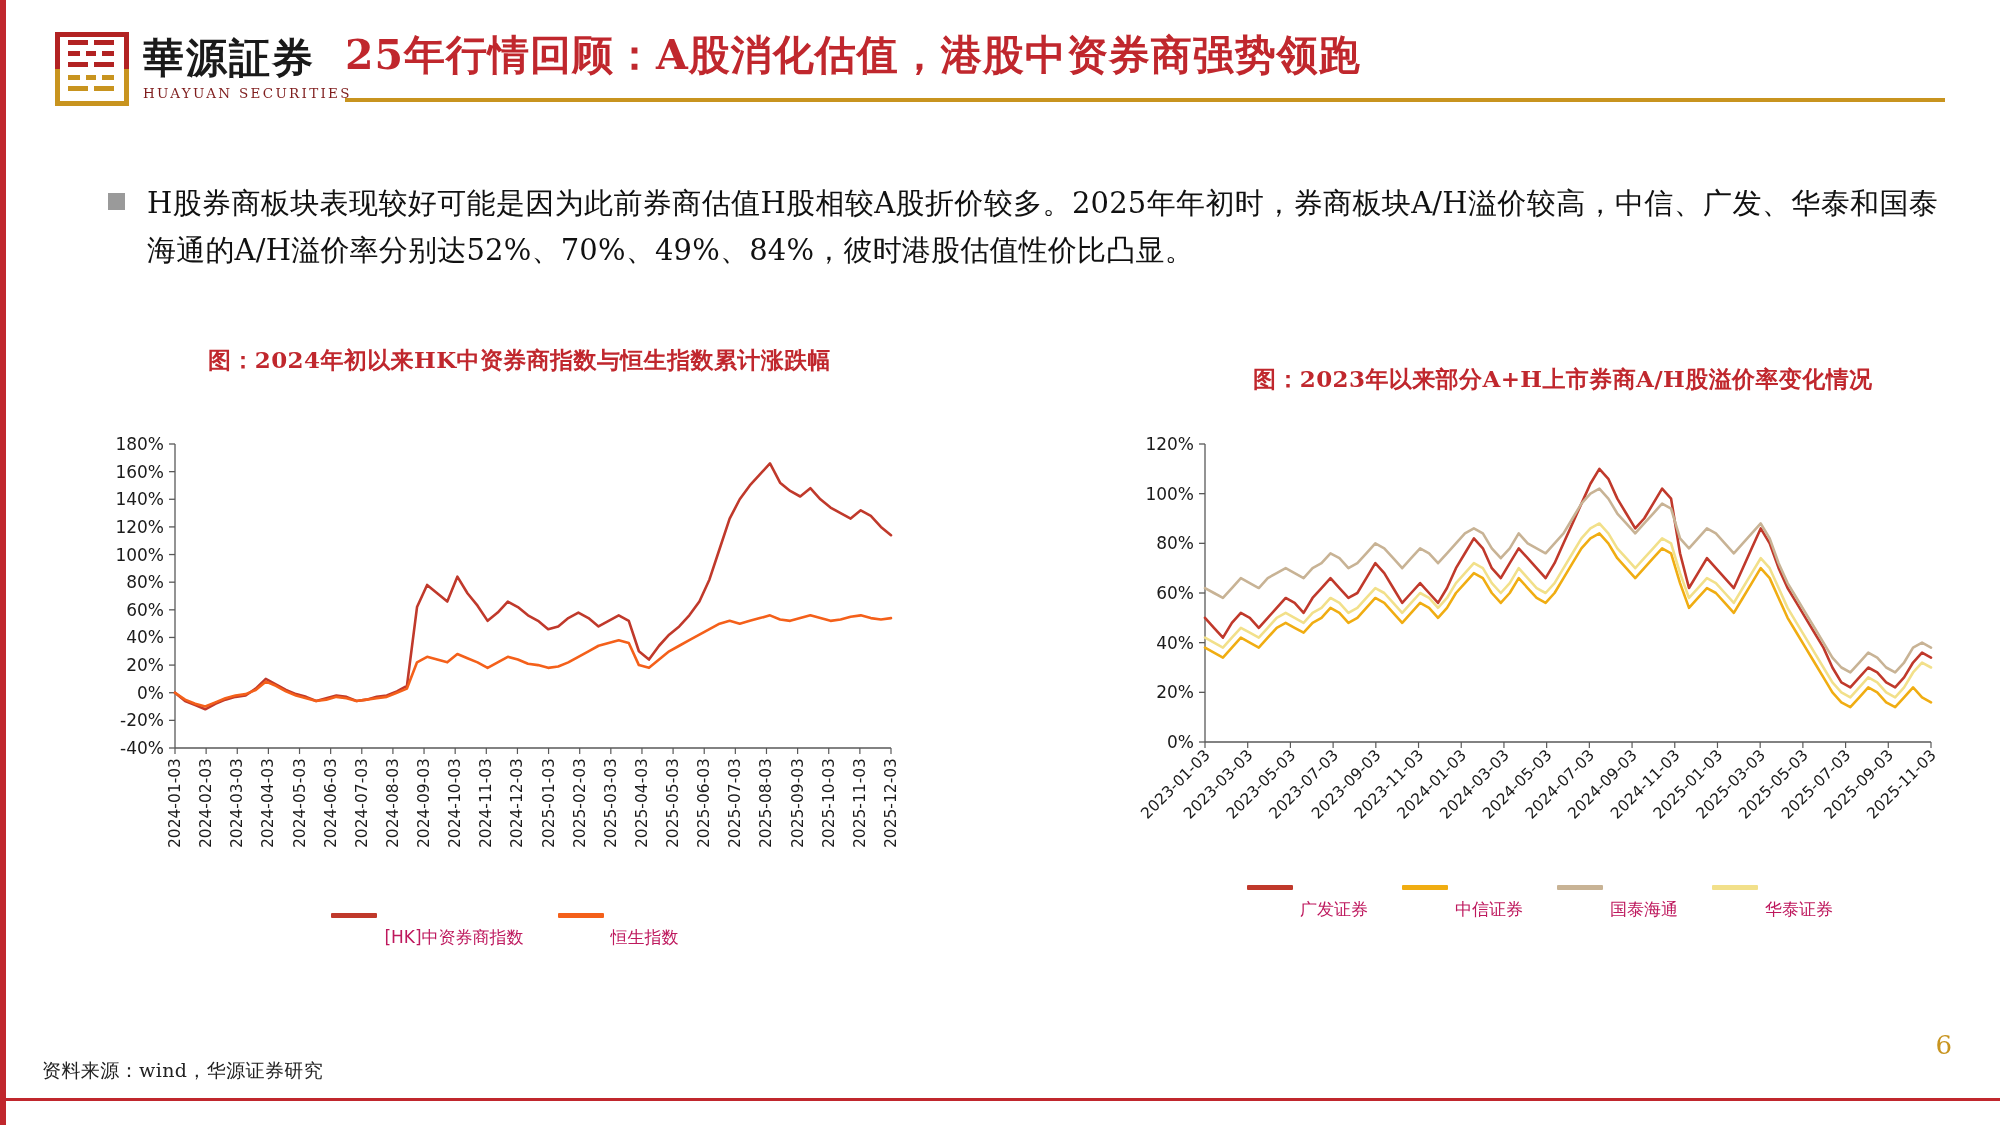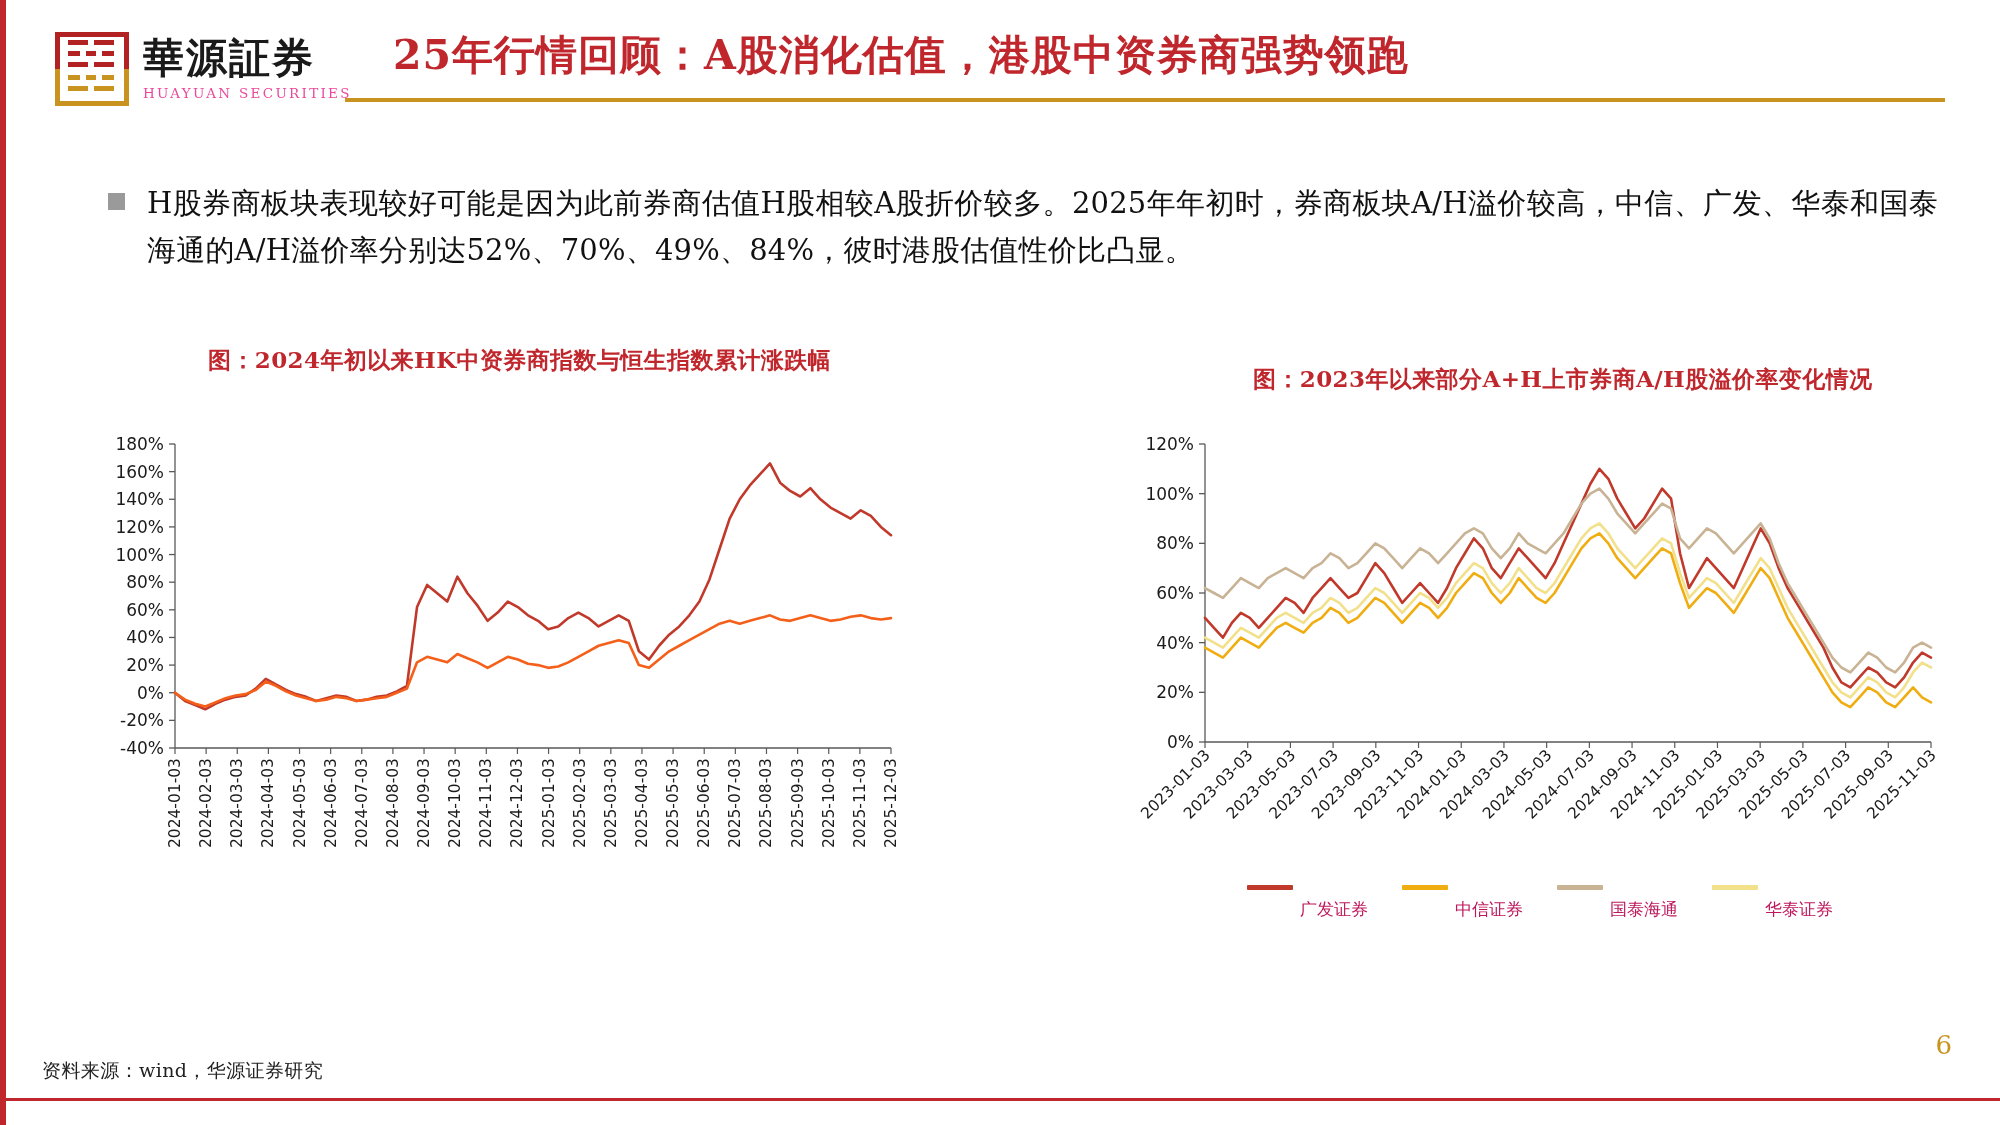--- a/index.html
+++ b/index.html
@@ -26,23 +26,23 @@
   .logo-mark .bars{position:absolute;left:13px;top:8px;width:48px;height:58px;}
   .logo-mark .bars i{position:absolute;display:block;background:#b22222;}
   .logo-mark .bars i.g{background:#c8941f;}
   .logo-text{display:flex;flex-direction:column;line-height:1;}
   .logo-cn{
     font-family:"DejaVu Serif","Liberation Serif",serif;
     font-weight:700;font-size:41px;color:#1a1a1a;letter-spacing:2px;
   }
   .logo-en{
     font-family:"DejaVu Serif","Liberation Serif",serif;
-    font-size:13.5px;color:#ec4899;letter-spacing:2.3px;margin-top:8px;text-align:center;
-  }
-  .title-block{position:absolute;left:345px;top:30px;right:0;margin-left:48px;}
+    font-size:13.5px;color:#7f1d1d;letter-spacing:2.3px;margin-top:8px;text-align:center;
+  }
+  .title-block{position:absolute;left:345px;top:30px;right:0;}
   .slide-title{
     font-family:"DejaVu Serif","Liberation Serif",serif;
     font-weight:700;font-size:41px;color:#c0272d;letter-spacing:1px;
     white-space:nowrap;line-height:1.25;
   }
   .title-rule{
     position:absolute;left:345px;top:98px;width:1600px;height:4px;background:#c8941f;
   }
 
   
@@ -214,20 +214,30 @@
         <text x="0" y="0" text-anchor="end" font-family="&quot;DejaVu Sans&quot;,&quot;Liberation Sans&quot;,sans-serif" font-size="15.5" fill="#1b1b1b" transform="translate(707.6086956521739,328) rotate(-90)">2025-09-03</text>
         <line x1="733.7391304347826" y1="318" x2="733.7391304347826" y2="324" stroke="#595959" stroke-width="1.2"></line>
         <text x="0" y="0" text-anchor="end" font-family="&quot;DejaVu Sans&quot;,&quot;Liberation Sans&quot;,sans-serif" font-size="15.5" fill="#1b1b1b" transform="translate(738.7391304347826,328) rotate(-90)">2025-10-03</text>
         <line x1="764.8695652173914" y1="318" x2="764.8695652173914" y2="324" stroke="#595959" stroke-width="1.2"></line>
         <text x="0" y="0" text-anchor="end" font-family="&quot;DejaVu Sans&quot;,&quot;Liberation Sans&quot;,sans-serif" font-size="15.5" fill="#1b1b1b" transform="translate(769.8695652173914,328) rotate(-90)">2025-11-03</text>
         <line x1="796" y1="318" x2="796" y2="324" stroke="#595959" stroke-width="1.2"></line>
         <text x="0" y="0" text-anchor="end" font-family="&quot;DejaVu Sans&quot;,&quot;Liberation Sans&quot;,sans-serif" font-size="15.5" fill="#1b1b1b" transform="translate(801,328) rotate(-90)">2025-12-03</text>
         <polyline points="80.00,262.73 90.08,271.02 100.17,275.16 110.25,279.31 120.34,273.78 130.42,269.64 140.51,266.87 150.59,265.49 160.68,258.58 170.76,248.91 180.85,254.44 190.93,259.96 201.01,264.11 211.10,266.87 221.18,271.02 231.27,268.25 241.35,265.49 251.44,266.87 261.52,271.02 271.61,269.64 281.69,266.87 291.77,265.49 301.86,261.35 311.94,255.82 322.03,177.05 332.11,154.95 342.20,163.24 352.28,171.53 362.37,146.65 372.45,163.24 382.54,175.67 392.62,190.87 402.70,182.58 412.79,171.53 422.87,177.05 432.96,185.35 443.04,190.87 453.13,199.16 463.21,196.40 473.30,188.11 483.38,182.58 493.46,188.11 503.55,196.40 513.63,190.87 523.72,185.35 533.80,190.87 543.89,221.27 553.97,229.56 564.06,215.75 574.14,204.69 584.23,196.40 594.31,185.35 604.39,171.53 614.48,149.42 624.56,119.02 634.65,88.62 644.73,69.27 654.82,55.45 664.90,44.40 674.99,33.35 685.07,52.69 695.15,60.98 705.24,66.51 715.32,58.22 725.41,69.27 735.49,77.56 745.58,83.09 755.66,88.62 765.75,80.33 775.83,85.85 785.92,96.91 796.00,105.20" fill="none" stroke="#c0392b" stroke-width="2.6" stroke-linejoin="round" stroke-linecap="round"></polyline>
         <polyline points="80.00,262.73 90.08,269.64 100.17,273.78 110.25,276.55 120.34,272.40 130.42,268.25 140.51,265.49 150.59,264.11 160.68,259.96 170.76,251.67 180.85,255.82 190.93,261.35 201.01,265.49 211.10,268.25 221.18,271.02 231.27,269.64 241.35,266.87 251.44,268.25 261.52,271.02 271.61,269.64 281.69,268.25 291.77,266.87 301.86,262.73 311.94,258.58 322.03,232.33 332.11,226.80 342.20,229.56 352.28,232.33 362.37,224.04 372.45,228.18 382.54,232.33 392.62,237.85 402.70,232.33 412.79,226.80 422.87,229.56 432.96,233.71 443.04,235.09 453.13,237.85 463.21,236.47 473.30,232.33 483.38,226.80 493.46,221.27 503.55,215.75 513.63,212.98 523.72,210.22 533.80,212.98 543.89,235.09 553.97,237.85 564.06,229.56 574.14,221.27 584.23,215.75 594.31,210.22 604.39,204.69 614.48,199.16 624.56,193.64 634.65,190.87 644.73,193.64 654.82,190.87 664.90,188.11 674.99,185.35 685.07,189.49 695.15,190.87 705.24,188.11 715.32,185.35 725.41,188.11 735.49,190.87 745.58,189.49 755.66,186.73 765.75,185.35 775.83,188.11 785.92,189.49 796.00,188.11" fill="none" stroke="#f4601a" stroke-width="2.6" stroke-linejoin="round" stroke-linecap="round"></polyline>
       </svg>
+    <div class="legend" id="legend-left">
+        <div class="legend-item">
+          <span class="legend-swatch" style="background: rgb(192, 57, 43);"></span>
+          <span class="legend-label">[HK]中资券商指数</span>
+        </div>
+        <div class="legend-item">
+          <span class="legend-swatch" style="background: rgb(244, 96, 26);"></span>
+          <span class="legend-label">恒生指数</span>
+        </div>
+      </div>
   </div>
 
   <div class="panel" id="panel-right">
     <svg class="plot-svg" id="svg-right" width="830" height="420">
         <line x1="80" y1="14" x2="80" y2="312" stroke="#595959" stroke-width="1.3"></line>
         <line x1="80" y1="312" x2="806" y2="312" stroke="#595959" stroke-width="1.3"></line>
         <line x1="74" y1="312" x2="80" y2="312" stroke="#595959" stroke-width="1.3"></line>
         <text x="69" y="318" text-anchor="end" font-family="&quot;DejaVu Sans&quot;,&quot;Liberation Sans&quot;,sans-serif" font-size="17" fill="#1b1b1b">0%</text>
         <line x1="74" y1="262.3333333333333" x2="80" y2="262.3333333333333" stroke="#595959" stroke-width="1.3"></line>
         <text x="69" y="268.3333333333333" text-anchor="end" font-family="&quot;DejaVu Sans&quot;,&quot;Liberation Sans&quot;,sans-serif" font-size="17" fill="#1b1b1b">20%</text>

